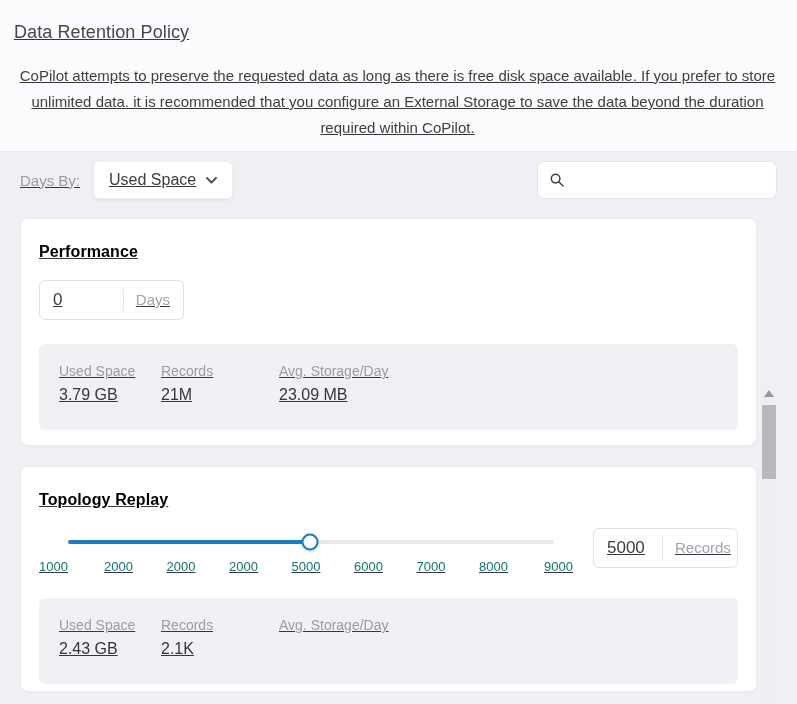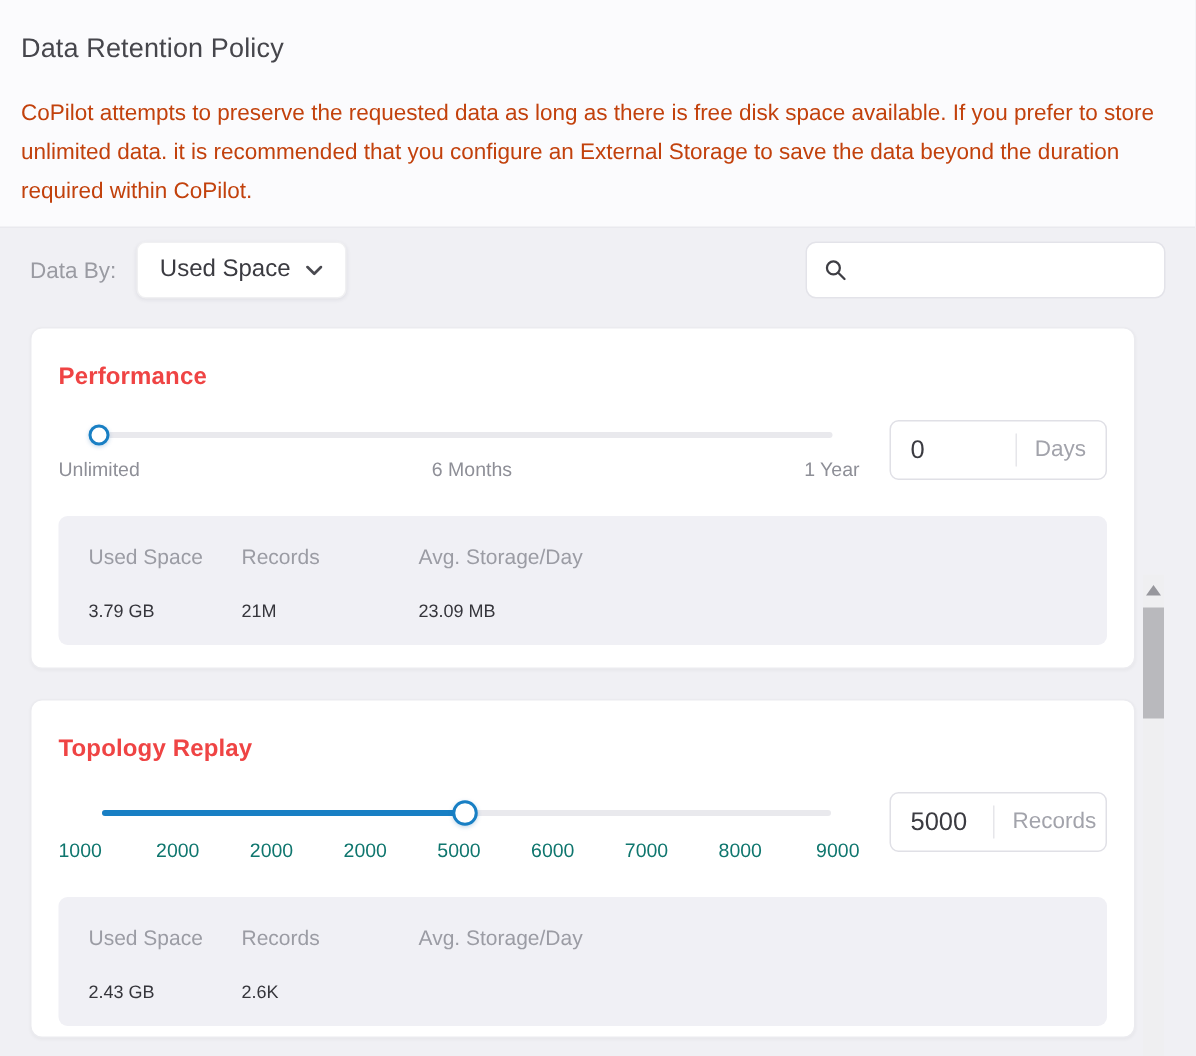--- a/index.html
+++ b/index.html
@@ -3,41 +3,42 @@
 <meta charset="utf-8">
 <style>
   * { margin: 0; padding: 0; box-sizing: border-box; }
   html, body { width: 797px; height: 704px; }
   body {
     font-family: "Liberation Sans", "DejaVu Sans", sans-serif;
     background: #f0f0f4;
     color: #36363c;
     overflow: hidden;
   }
-  .page { width: 797px; height: 704px; position: relative; overflow: hidden; }
+  .page { width: 797px; height: 704px; position: relative; overflow: hidden; text-decoration: underline; }
 
   
   .header {
     background: #fbfbfd;
     height: 152px;
     padding: 22px 16px 0 14px;
     border-bottom: 1px solid #e9e9ee;
   }
   .page-title {
     font-size: 18px;
     font-weight: 400;
     color: #46464c;
     letter-spacing: 0.1px;
   }
   .page-desc {
     margin-top: 20px;
     font-size: 15px;
     line-height: 26px;
-    color: #c2410c;
+    color: #404040;
     max-width: 768px;
+    text-align: center;
   }
 
   
   .content { position: relative; padding: 0 20px; height: 552px; }
 
   .toolbar { display: flex; align-items: center; margin-top: 9px; height: 38px; }
   .sort-label { font-size: 15px; color: #9a9ba2; margin-right: 13px; margin-left: 0; }
   .sort-dropdown {
     display: flex; align-items: center; gap: 10px;
     background: #ffffff;
@@ -72,21 +73,21 @@
   .card {
     background: #ffffff;
     border: 1px solid #ebebef;
     border-radius: 8px;
     box-shadow: 0 1px 2px rgba(40,40,60,0.04);
     padding: 0 18px;
     margin-bottom: 20px;
   }
   .card-1 { height: 228px; }
   .card-2 { height: 226px; }
-  .card-title { font-size: 16px; font-weight: 700; color: #ef4444; padding-top: 24px; letter-spacing: 0.1px; }
+  .card-title { font-size: 16px; font-weight: 700; color: #000000; padding-top: 24px; letter-spacing: 0.1px; }
 
   .slider-row { display: flex; align-items: flex-start; margin-top: 19px; }
   .slider-col { flex: 1; padding-right: 20px; }
   .track-wrap { position: relative; height: 16px; }
   .card-1 .track-wrap { margin: 2px 18px 0 22px; }
   .card-2 .track-wrap { margin: 6px 19px 0 29px; }
   .track {
     position: absolute; left: 0; right: 0; top: 6px;
     height: 4px; border-radius: 2px; background: #e9e9ed;
   }
@@ -135,21 +136,21 @@
     background: #f0f0f5;
     border-radius: 6px;
     height: 86px;
     padding: 19px 20px 0 20px;
     display: flex;
   }
   .stat-col-1 { width: 102px; }
   .stat-col-2 { width: 118px; }
   .stat-col-3 { flex: 1; }
   .stat-label { font-size: 14px; color: #9b9ca4; }
-  .stat-value { font-size: 12px; color: #35353b; margin-top: 21px; }
+  .stat-value { font-size: 16px; color: #35353b; margin-top: 7px; }
 
   
   .scrollbar {
     position: absolute;
     right: 21px; top: 222px;
     width: 14px; height: 474px;
     background: #efeff1;
   }
   .scroll-up-arrow {
     width: 0; height: 0; margin: 7px auto 0;
@@ -170,21 +171,21 @@
 <div class="page">
 
   <div class="header">
     <h1 class="page-title">Data Retention Policy</h1>
     <p class="page-desc">CoPilot attempts to preserve the requested data as long as there is free disk space available. If you prefer to store unlimited data. it is recommended that you configure an External Storage to save the data beyond the duration required within CoPilot.</p>
   </div>
 
   <div class="content">
 
     <div class="toolbar">
-      <span class="sort-label">Data By:</span>
+      <span class="sort-label">Days By:</span>
       <button class="sort-dropdown">
         <span>Used Space</span>
         <svg class="chevron" viewBox="0 0 11 7">
           <polyline points="1,1 5.5,5.5 10,1" fill="none" stroke="#4a4a50" stroke-width="1.8" stroke-linecap="round" stroke-linejoin="round"></polyline>
         </svg>
       </button>
       <div class="toolbar-spacer"></div>
       <div class="search-box">
         <svg class="search-icon" viewBox="0 0 14 14">
           <circle cx="5.6" cy="5.6" r="4.3" fill="none" stroke="#3e3e44" stroke-width="1.5"></circle>
@@ -192,33 +193,20 @@
         </svg>
         <input type="text" placeholder="" style="">
       </div>
     </div>
 
     <div class="cards">
 
       <section class="card card-1">
         <h2 class="card-title">Performance</h2>
         <div class="slider-row">
-          <div class="slider-col">
-            <div class="track-wrap">
-              <div class="track">
-                <div class="track-fill" style="width: 0%;"></div>
-              </div>
-              <div class="handle" style="left: 1%;"></div>
-            </div>
-            <div class="marks">
-              <span>Unlimited</span>
-              <span>6 Months</span>
-              <span>1 Year</span>
-            </div>
-          </div>
           <div class="value-box">
             <input type="text" value="0" style="">
             <span class="unit">Days</span>
           </div>
         </div>
         <div class="stats">
           <div class="stat-col-1">
             <div class="stat-label">Used Space</div>
             <div class="stat-value">3.79 GB</div>
           </div>
@@ -260,21 +248,21 @@
             <span class="unit">Records</span>
           </div>
         </div>
         <div class="stats">
           <div class="stat-col-1">
             <div class="stat-label">Used Space</div>
             <div class="stat-value">2.43 GB</div>
           </div>
           <div class="stat-col-2">
             <div class="stat-label">Records</div>
-            <div class="stat-value">2.6K</div>
+            <div class="stat-value">2.1K</div>
           </div>
           <div class="stat-col-3">
             <div class="stat-label">Avg. Storage/Day</div>
           </div>
         </div>
       </section>
 
     </div>
 
     <div class="scrollbar">

